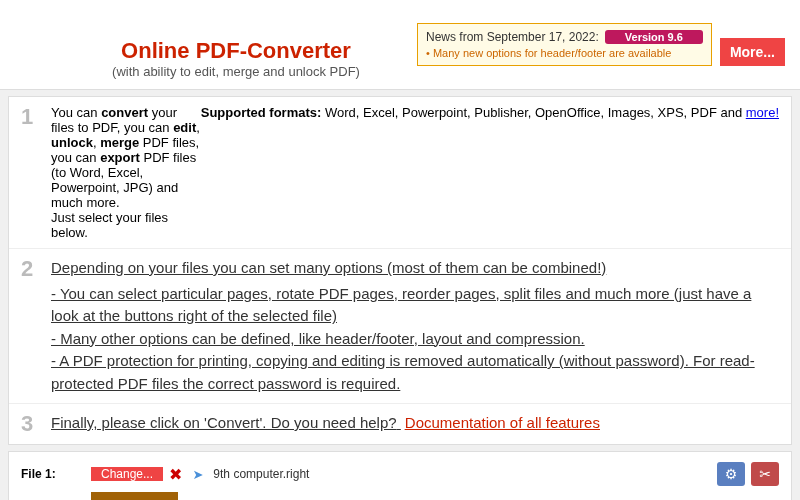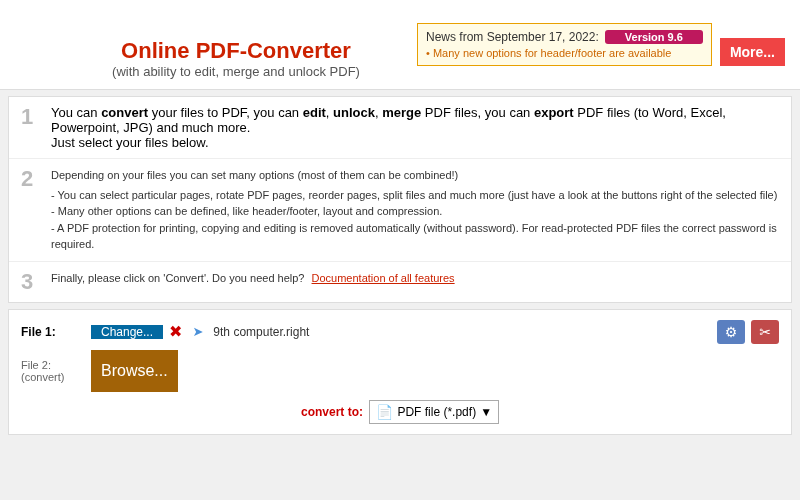--- a/index.html
+++ b/index.html
@@ -84,23 +84,24 @@
     .step:last-child { border-bottom: none; }
     .step-number {
       font-size: 22px;
       color: #bbb;
       font-weight: bold;
       min-width: 20px;
       line-height: 1.1;
     }
     .step-content {
       flex: 1;
-      font-size: 11px;
+      font-size: 15px;
       color: #333;
       line-height: 1.5;
+      text-decoration: underline;
     }
     .step-content a { color: #cc2200; text-decoration: underline; }
 
     
     .file-section {
       background: white;
       margin: 6px 8px;
       border: 1px solid #ddd;
       padding: 10px 12px;
     }
@@ -115,21 +116,21 @@
       font-size: 12px;
       min-width: 60px;
     }
     .file-label span {
       display: block;
       font-weight: normal;
       color: #666;
       font-size: 11px;
     }
     .change-btn {
-      background: #0369a1;
+      background: #ef4444;
       color: white;
       border: none;
       padding: 0 10px;
       cursor: pointer;
       font-size: 12px;
     }
     .browse-btn {
       background: #a16207;
       color: white;
       border: none;
@@ -230,20 +231,25 @@
 </div>
 
 <div class="steps-section">
 
   <div class="step">
     <div class="step-number">1</div>
     <div class="step1-inner">
       <div class="step1-text">
         You can <b>convert</b> your files to PDF, you can <b>edit</b>, <b>unlock</b>, <b>merge</b> PDF files, you can <b>export</b> PDF files (to Word, Excel, Powerpoint, JPG) and much more.<br>Just select your files below.
       </div>
+      <div class="step1-formats">
+        <span style="font-weight:bold;">Supported formats:</span>
+        <span>Word, Excel, Powerpoint, Publisher, OpenOffice, Images, XPS, PDF and</span>
+        <a href="#">more!</a>
+      </div>
     </div>
   </div>
 
   <div class="step">
     <div class="step-number">2</div>
     <div class="step-content">
       <div style="margin-bottom:3px;">Depending on your files you can set many options (most of them can be combined!)</div>
       <div>- You can select particular pages, rotate PDF pages, reorder pages, split files and much more (just have a look at the buttons right of the selected file)</div>
       <div>- Many other options can be defined, like header/footer, layout and compression.</div>
       <div>- A PDF protection for printing, copying and editing is removed automatically (without password). For read-protected PDF files the correct password is required.</div>

